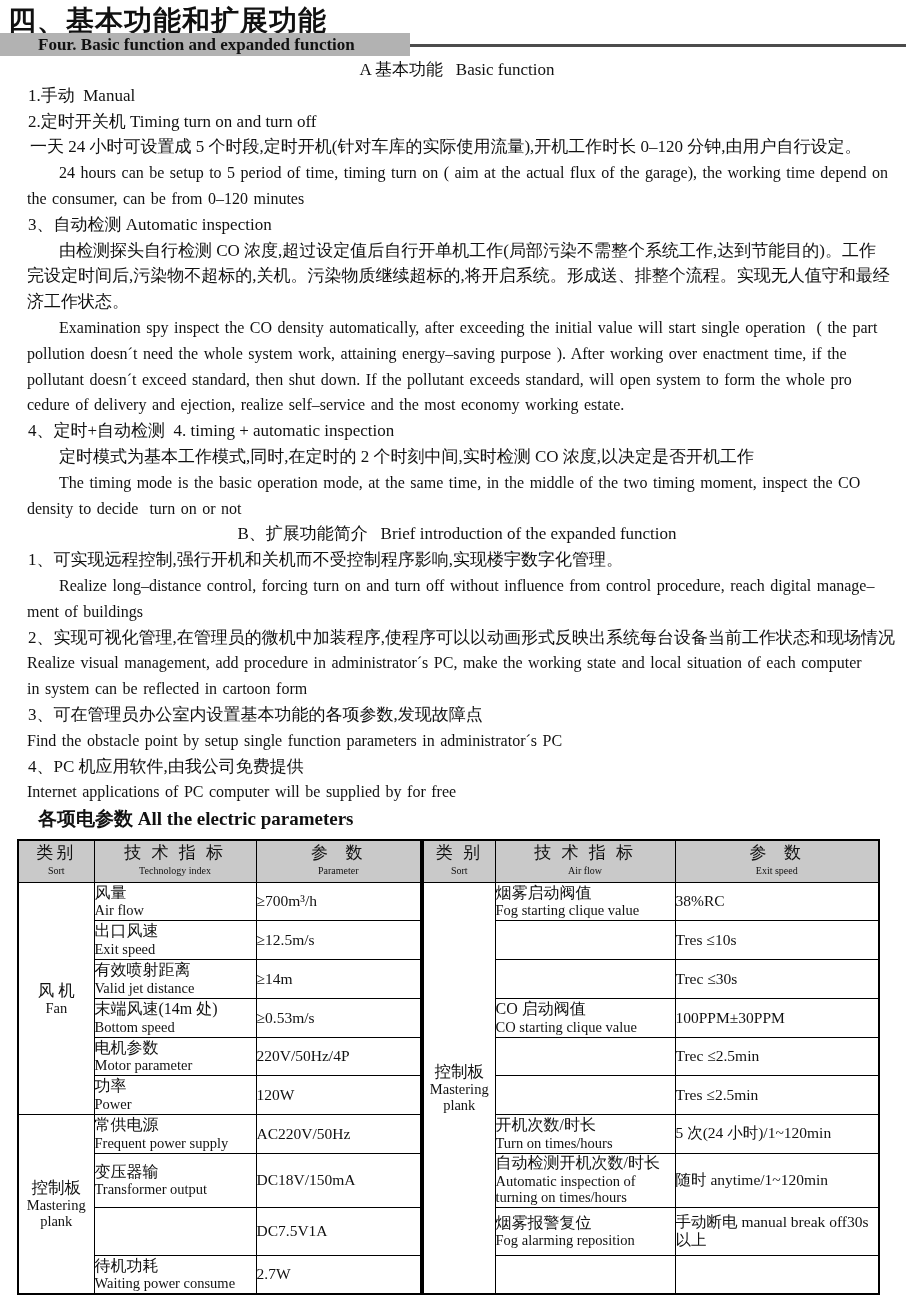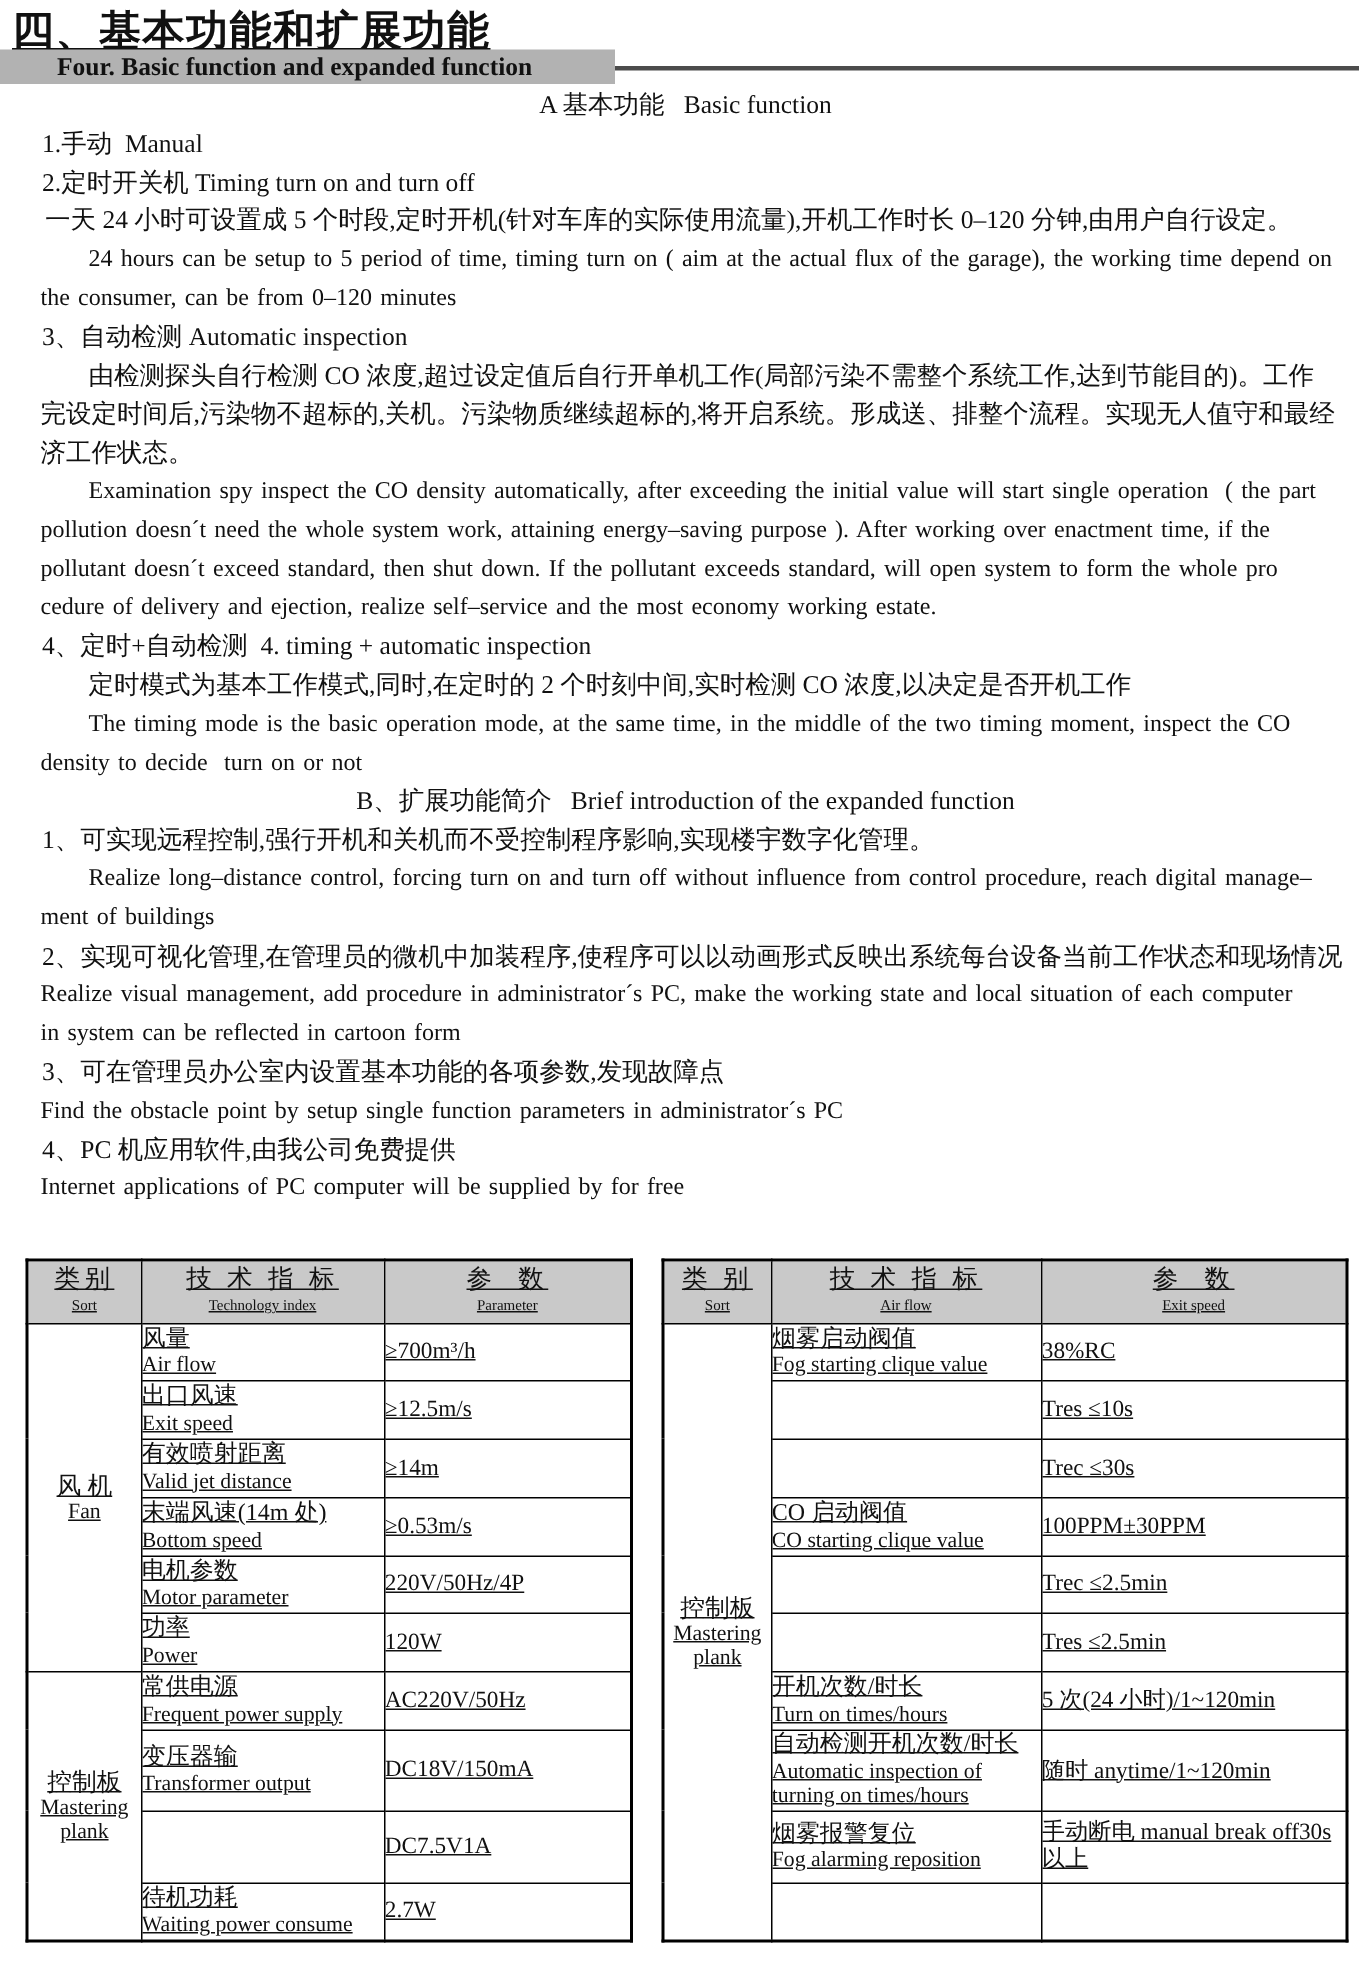--- a/index.html
+++ b/index.html
@@ -9,21 +9,21 @@
     --border:#000000;
   }
   html,body{margin:0;padding:0;background:#ffffff;}
   .page{
     position:relative;width:906px;height:1314px;background:#ffffff;
     color:var(--text);font-family:"Liberation Serif","DejaVu Serif",serif;
     overflow:hidden;
   }
   .title{
     position:absolute;left:8px;top:2px;margin:0;
-    font-size:28px;font-weight:bold;letter-spacing:1px;white-space:pre;text-decoration:underline;
+    font-size:28px;font-weight:bold;letter-spacing:1px;white-space:pre;
   }
   .banner-row{position:absolute;left:0;top:33px;width:906px;display:flex;align-items:center;}
   .banner{
     width:410px;height:23px;background:var(--banner-bg);
     font-weight:bold;font-size:17px;line-height:23px;
     padding-left:38px;box-sizing:border-box;white-space:pre;
   }
   .banner-rule{flex:1;height:3px;background:#4c4c4c;margin-top:1px;}
   .lines{position:absolute;left:0;top:57px;width:906px;}
   .ln{
@@ -32,21 +32,21 @@
   }
   .ln.b{font-weight:normal;padding-left:8px;text-align:center;}
   .ln.i1{padding-left:27px;}
   .ln.i2{padding-left:59px;}
   .ln.i3{padding-left:30px;}
   .ln.en{font-size:16px;word-spacing:1.5px;}
   .tbl-title{
     position:absolute;left:38px;top:806px;margin:0;
     font-size:19px;font-weight:bold;white-space:pre;
   }
-  .tables{position:absolute;left:17px;top:839px;display:flex;gap:19px;text-decoration:underline;}
+  .tables{position:absolute;left:17px;top:839px;display:flex;gap:0;}
   table.t{border-collapse:collapse;table-layout:fixed;border:2px solid var(--border);}
   table.t td,table.t th{
     border:1.5px solid var(--border);vertical-align:middle;
     padding:0;overflow:hidden;
   }
   tr.rh42{height:42px;} tr.rh38{height:38px;} tr.rh39{height:39px;}
   tr.rh54{height:54px;} tr.rh48{height:48px;}
   th{background:var(--table-header-bg);font-weight:normal;text-align:center;}
   .hcn{font-size:17px;letter-spacing:3px;white-space:pre;line-height:20px;}
   .hen{font-size:10px;line-height:16px;white-space:pre;}
@@ -96,20 +96,21 @@
     <div class="ln i1 en">ment of buildings</div>
     <div class="ln">2、实现可视化管理,在管理员的微机中加装程序,使程序可以以动画形式反映出系统每台设备当前工作状态和现场情况</div>
     <div class="ln i1 en">Realize visual management, add procedure in administrator´s PC, make the working state and local situation of each computer</div>
     <div class="ln i1 en">in system can be reflected in cartoon form</div>
     <div class="ln">3、可在管理员办公室内设置基本功能的各项参数,发现故障点</div>
     <div class="ln i1 en">Find the obstacle point by setup single function parameters in administrator´s PC</div>
     <div class="ln">4、PC 机应用软件,由我公司免费提供</div>
     <div class="ln i1 en">Internet applications of PC computer will be supplied by for free</div>
   </div>
 
+  <h2 class="tbl-title">各项电参数 All the electric parameters</h2>
 
   <div class="tables">
 
     <table class="t">
       <colgroup>
           <col style="width:76px">
           <col style="width:162px">
           <col style="width:165px">
         </colgroup>
       <tbody>

